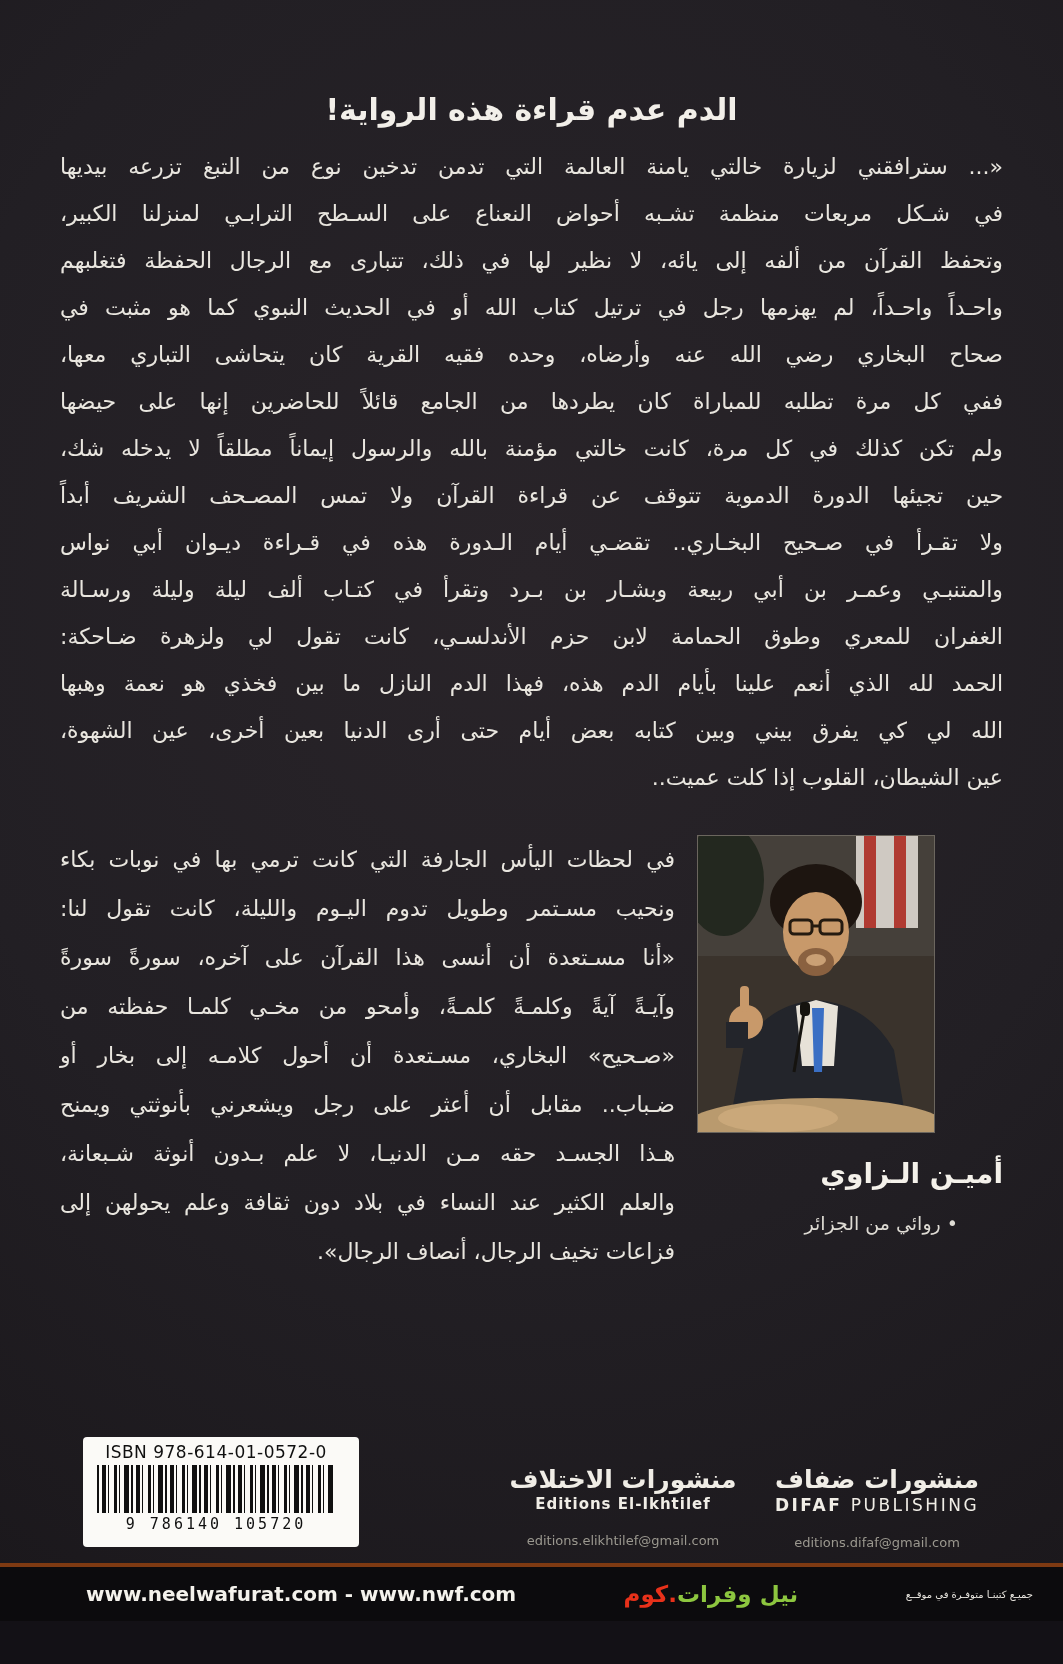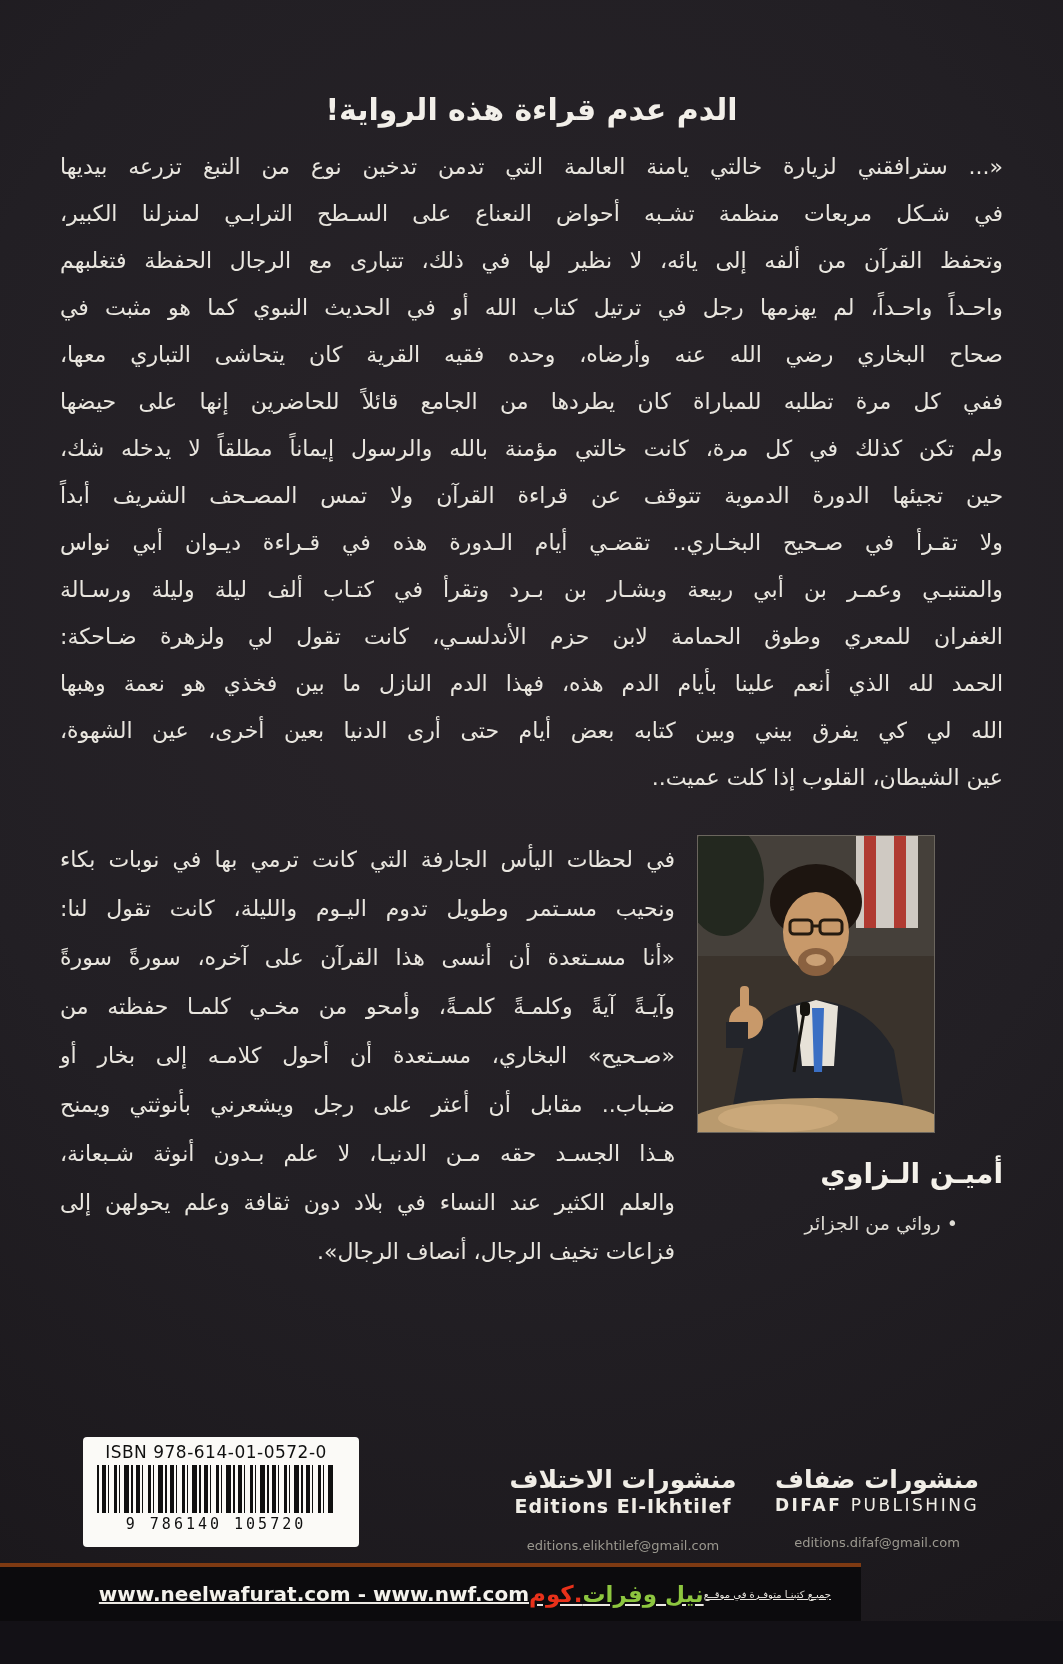--- a/index.html
+++ b/index.html
@@ -71,32 +71,31 @@
     margin-top:2px; font-family:"DejaVu Sans Mono", monospace;
     font-size:15px; letter-spacing:3px;
   }
   
   .publisher {
     position:absolute; top:1466px; text-align:center; direction:rtl;
   }
   .publisher.ikhtilef { left:498px; width:250px; }
   .publisher.difaf { left:758px; width:238px; }
   .publisher .pub-arabic { font-size:25px; font-weight:bold; color:#f0ede6; line-height:1.15; }
-  .publisher .pub-latin { direction:ltr; font-size:19px; font-weight:bold; color:#f0ede6; letter-spacing:1px; line-height:1.25; }
+  .publisher .pub-latin { direction:ltr; font-size:15px; font-weight:bold; color:#f0ede6; letter-spacing:1px; line-height:1.25; }
   .publisher.difaf .pub-latin { font-size:17px; letter-spacing:2.5px; }
   .publisher .pub-latin .light { font-weight:normal; }
   .publisher .pub-email { direction:ltr; font-size:13px; color:#9b988f; margin-top:19px; }
   
   .footer-strip {
-    position:absolute; top:1563px; left:0; width:861px; height:58px;
+    position:absolute; top:1563px; left:0; width:1063px; height:58px;
     background:#0c0b0d; border-top:4px solid #7e3a12;
     display:flex; direction:ltr; align-items:center;
-    justify-content:flex-end;
+    justify-content:space-between;
     padding:0 30px 0 86px;
-    text-decoration:underline;
   }
   .footer-urls { font-size:20px; font-weight:bold; color:#f4f2ec; direction:ltr; }
   .footer-logo { font-size:23px; font-weight:bold; direction:rtl; white-space:nowrap; }
   .footer-note { font-size:10px; color:#e9e6df; direction:rtl; }
   .below-strip { position:absolute; top:1621px; left:0; width:1063px; height:43px; background:#131116; }
   .clearfix::after { content:""; display:block; clear:both; }
 </style>
 </head>
 <body>
 

